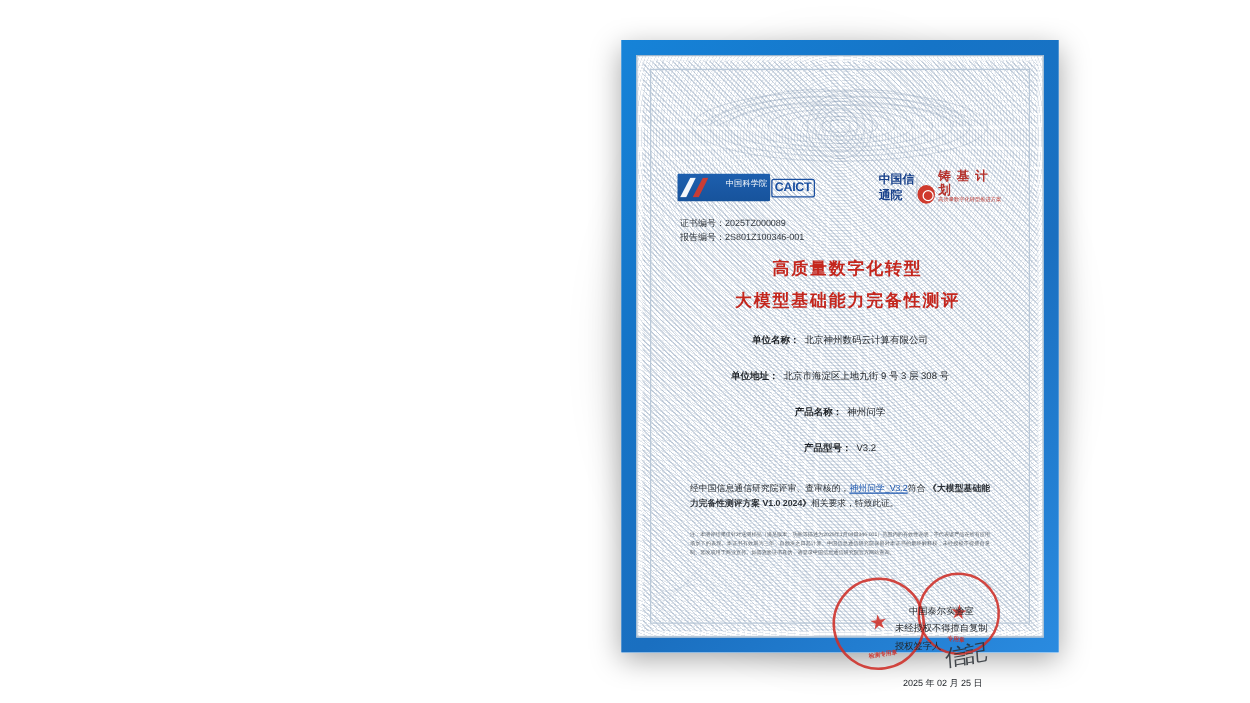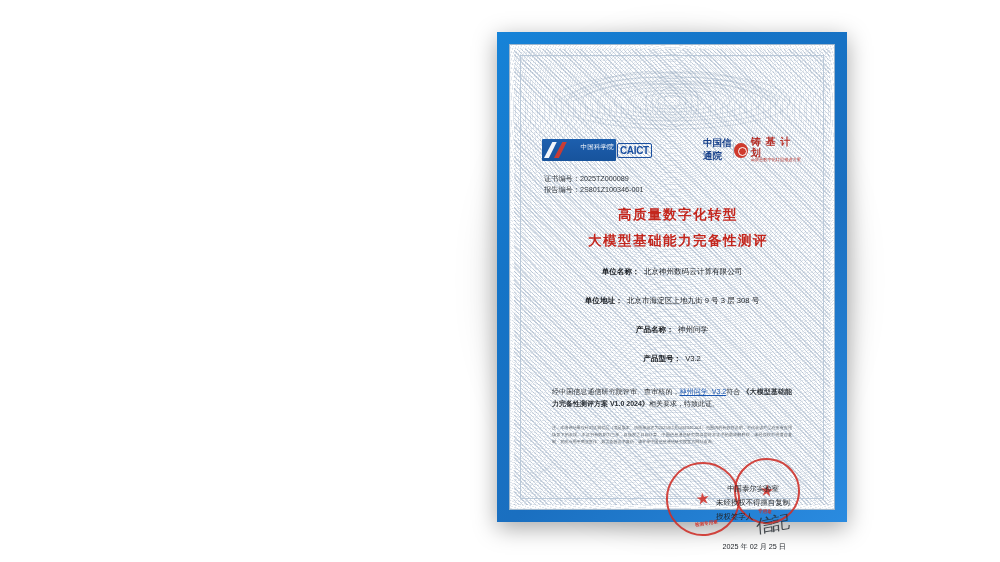--- a/index.html
+++ b/index.html
@@ -163,21 +163,21 @@
     border-radius: 2px;
   }
   .logo-caict-text {
     font-size: 9.5px;
     color: #17408a;
     font-weight: bold;
     margin-left: 48px;
   }
   .logo-zhuji {
     display: flex;
-    align-items: center;
+    align-items: flex-end;
     gap: 3px;
   }
   .zhuji-mark {
     width: 15px; height: 15px;
     border-radius: 50%;
     background: #cf3a2d;
     position: relative;
   }
   .zhuji-mark::after {
     content: "";

